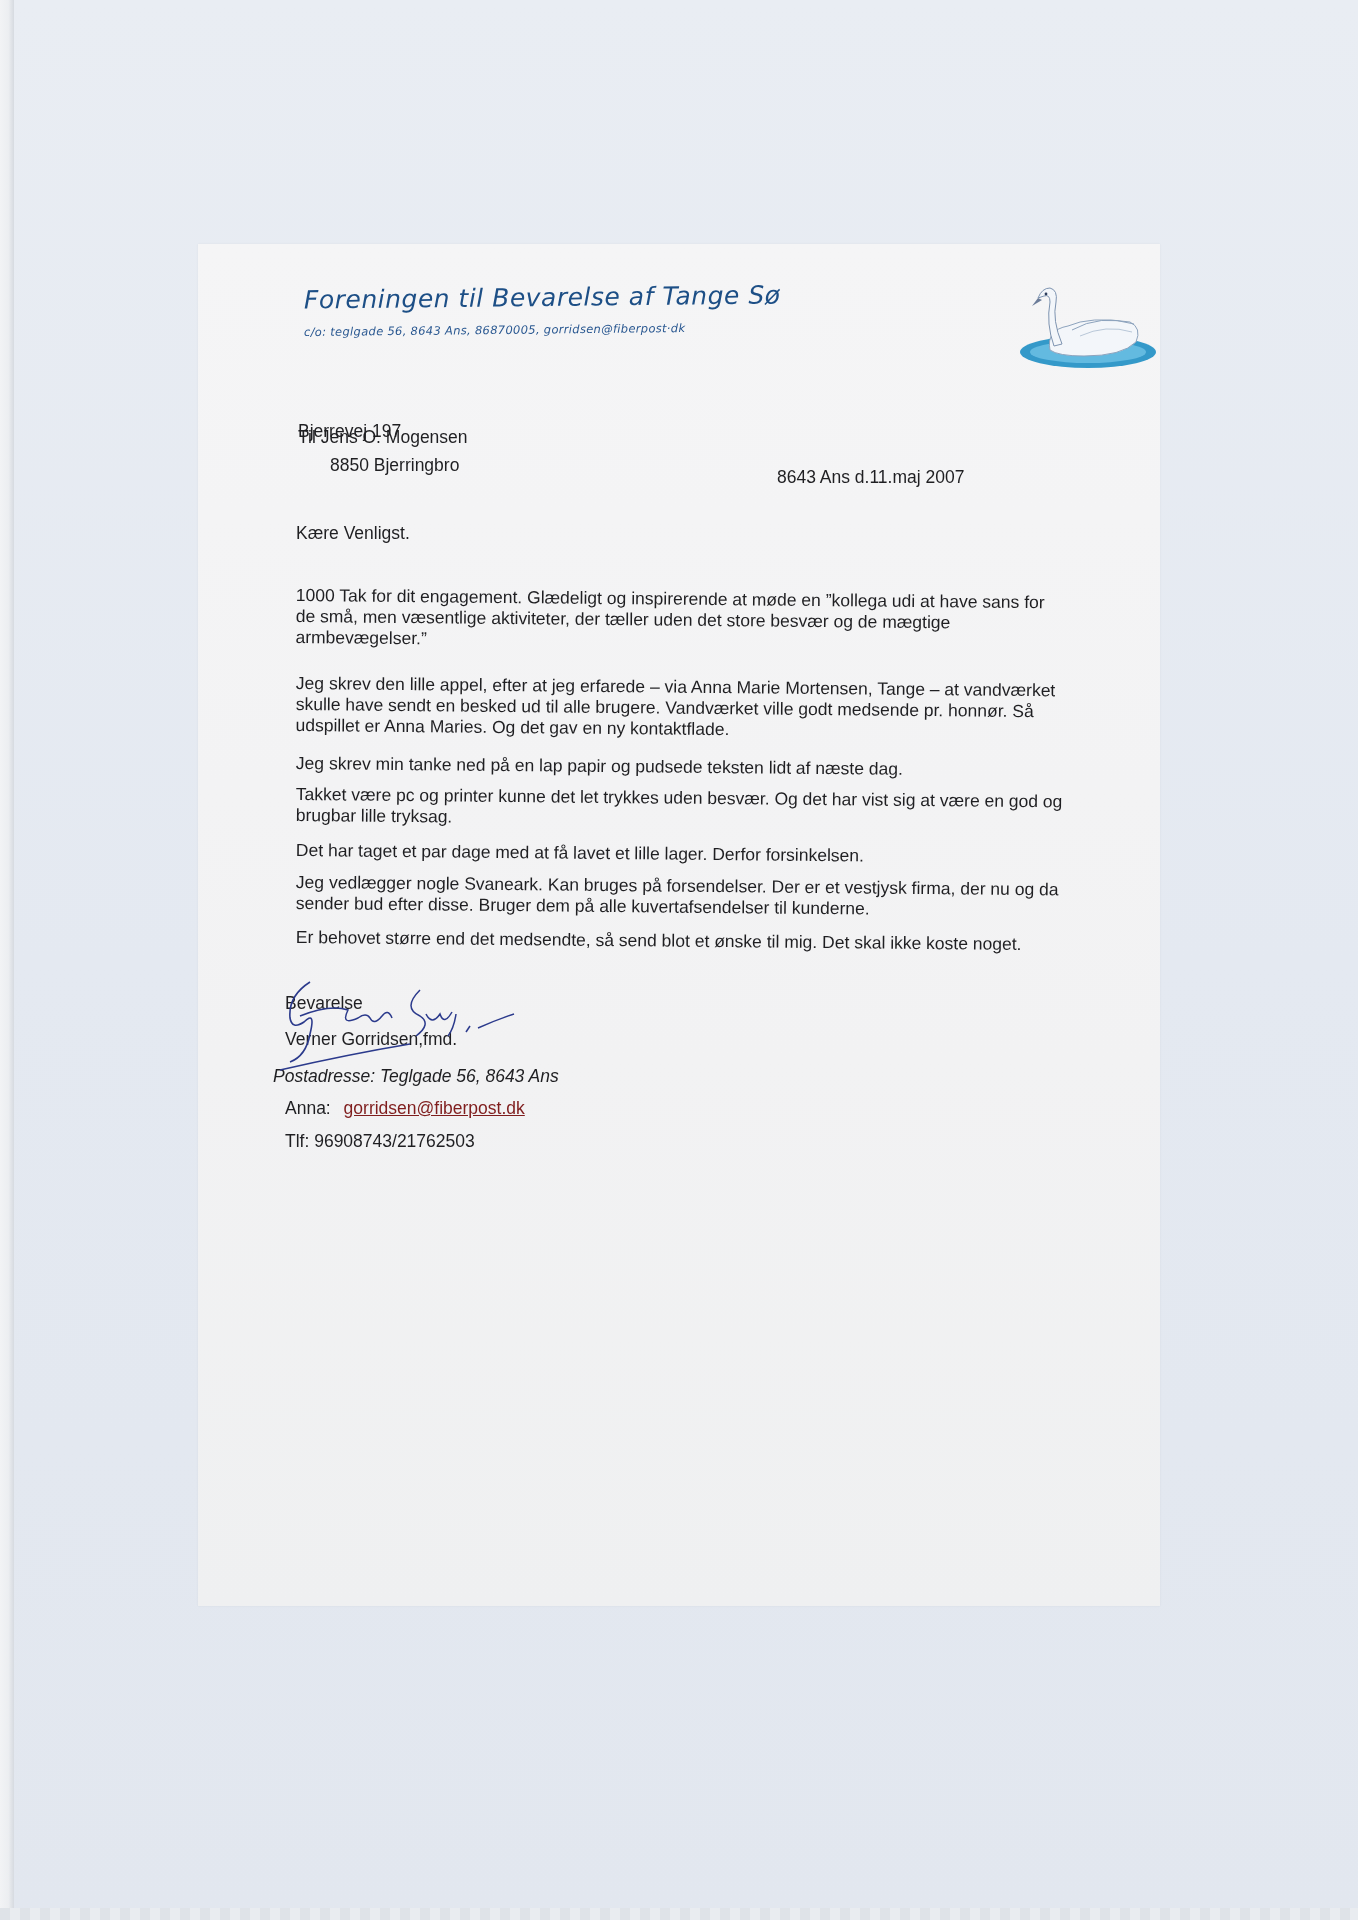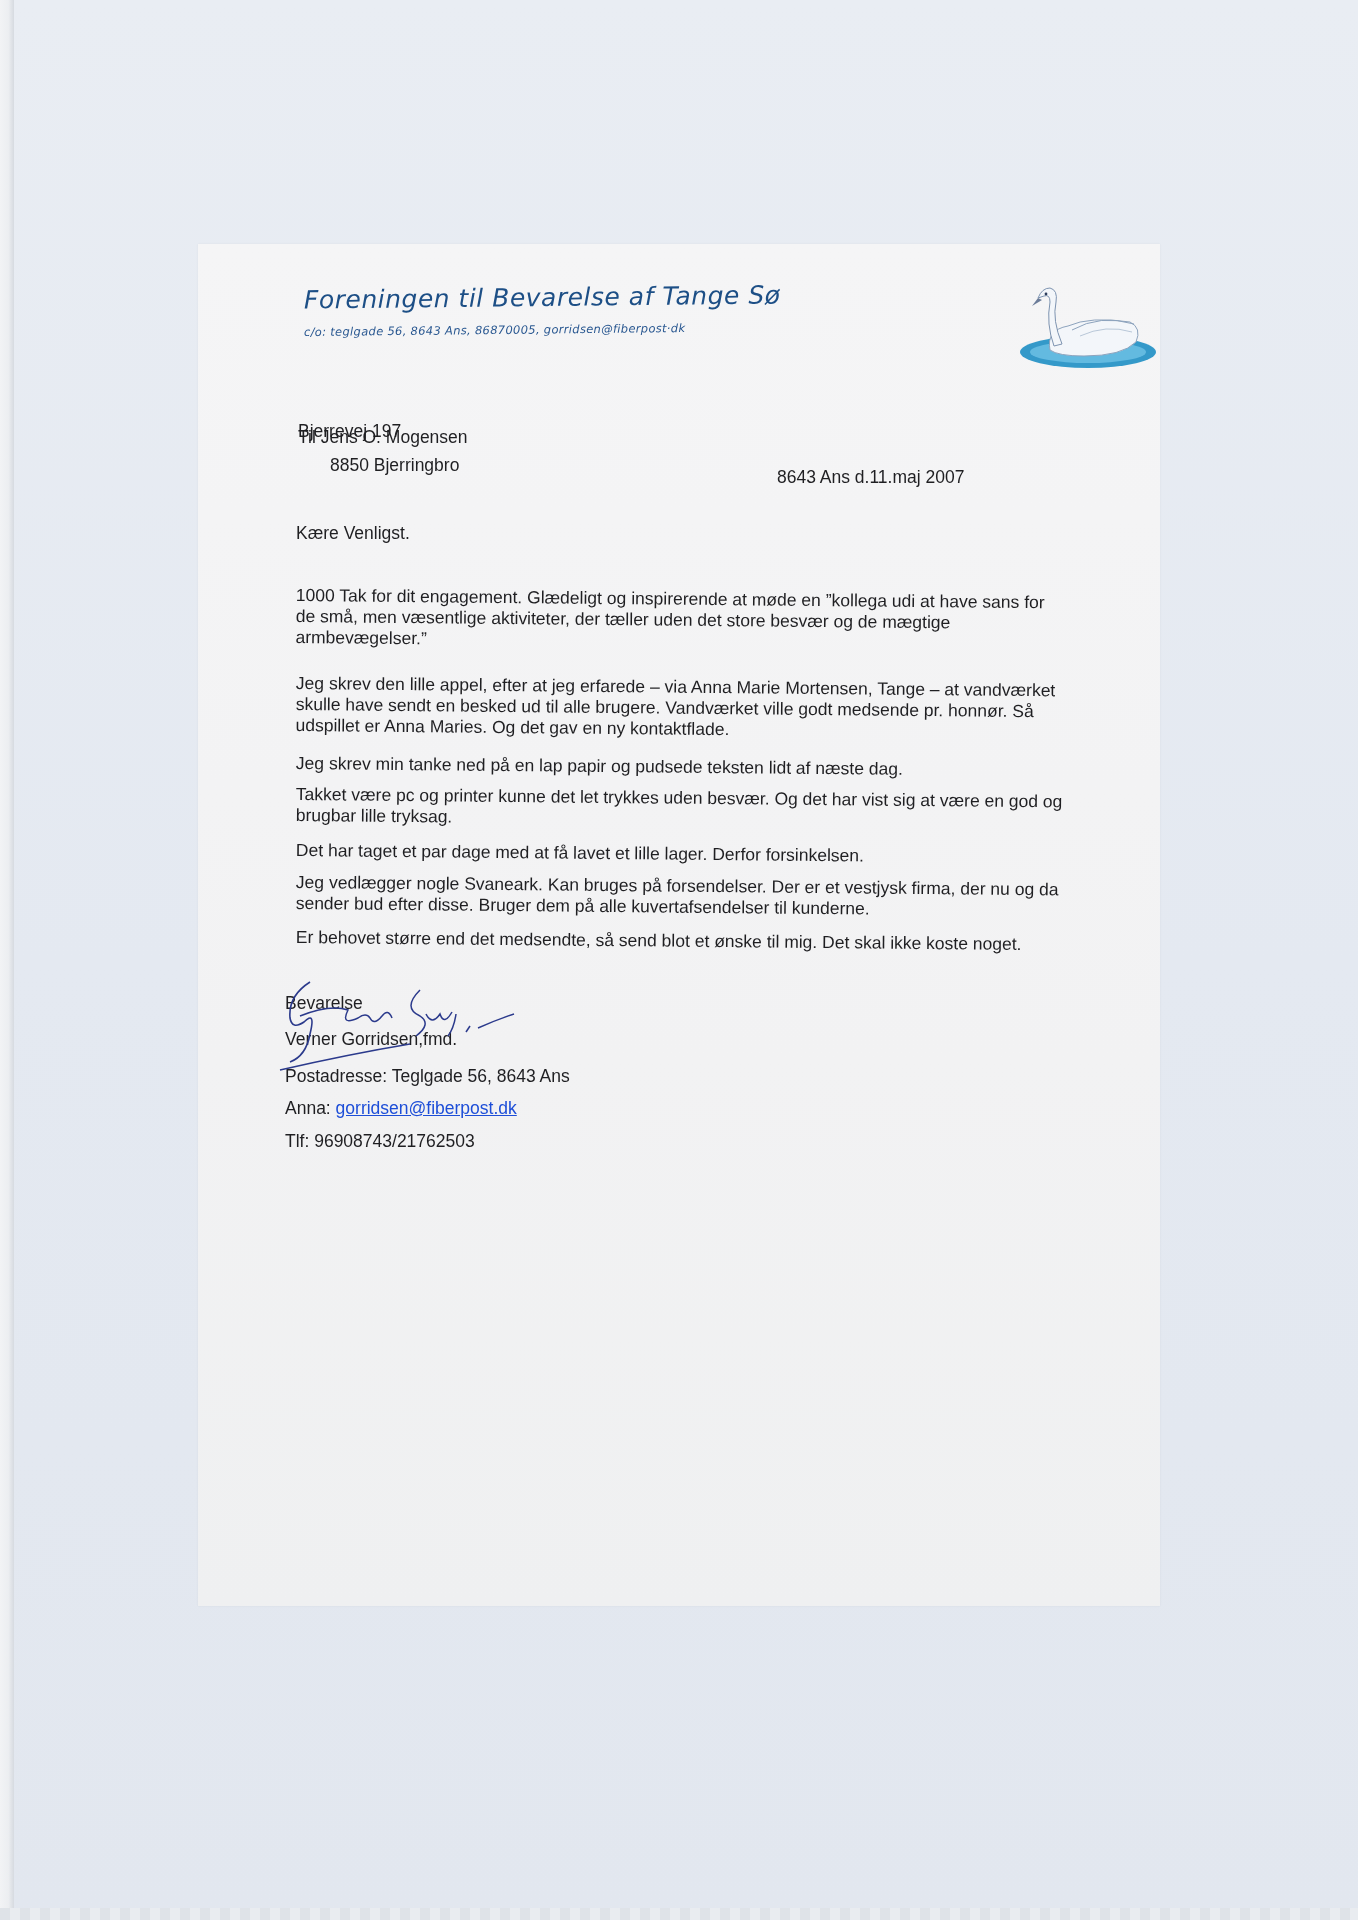--- a/index.html
+++ b/index.html
@@ -30,21 +30,21 @@
   .swan { position:absolute; left:1010px; top:272px; width:150px; height:110px; }
   .text {
     position:absolute; font-family:"Liberation Sans", sans-serif;
     font-size:17.5px; color:#1f1f22; white-space:nowrap;
   }
   .para {
     position:absolute; left:296px; width:800px;
     font-family:"Liberation Sans", sans-serif; font-size:17.5px; line-height:21px;
     color:#1f1f22; transform-origin:left top;
   }
-  .link { color:#1d4ed8; text-decoration:underline; }
+  .link { color:#7f1d1d; text-decoration:underline;margin-left:8px; }
   .signature { position:absolute; left:270px; top:970px; width:320px; height:110px; pointer-events:none; }
 </style>
 </head>
 <body>
 
 <div class="left-edge"></div>
 <div class="bottom-edge"></div>
 
 <div class="paper"></div>
 
@@ -97,21 +97,21 @@
   <div>Jeg vedlægger nogle Svaneark. Kan bruges på forsendelser. Der er et vestjysk firma, der nu og da</div>
   <div>sender bud efter disse. Bruger dem på alle kuvertafsendelser til kunderne.</div>
 </div>
 
 <div class="para" style="top:927px; transform:rotate(0.55deg);">
   <div>Er behovet større end det medsendte, så send blot et ønske til mig. Det skal ikke koste noget.</div>
 </div>
 
 <div class="text" style="left:285px; top:993px;">Bevarelse</div>
 <div class="text" style="left:285px; top:1029px;">Verner Gorridsen,fmd.</div>
-<div class="text" style="left:285px; top:1066px;">Postadresse: Teglgade 56, 8643 Ans</div>
+<div class="text" style="left:273px; top:1066px;font-style:italic;">Postadresse: Teglgade 56, 8643 Ans</div>
 <div class="text" style="left:285px; top:1098px;">
   <span>Anna: </span><span class="link">gorridsen@fiberpost.dk</span>
 </div>
 <div class="text" style="left:285px; top:1131px;">Tlf: 96908743/21762503</div>
 
 <svg class="signature" viewBox="0 0 320 110">
   <path d="M40 12 Q18 26 20 48 Q22 60 34 52 Q46 40 40 64 Q36 86 20 92" fill="none" stroke="#2b3a8c" stroke-width="1.6"></path>
   <path d="M30 46 Q60 34 78 40 Q70 56 88 48 Q96 42 100 48 Q104 56 112 46 Q118 38 122 48" fill="none" stroke="#2b3a8c" stroke-width="1.5"></path>
   <path d="M150 20 Q132 38 150 46 Q162 54 146 66" fill="none" stroke="#2b3a8c" stroke-width="1.5"></path>
   <path d="M156 44 Q162 56 170 44 Q174 56 182 42 M186 44 Q184 58 178 66" fill="none" stroke="#2b3a8c" stroke-width="1.5"></path>

